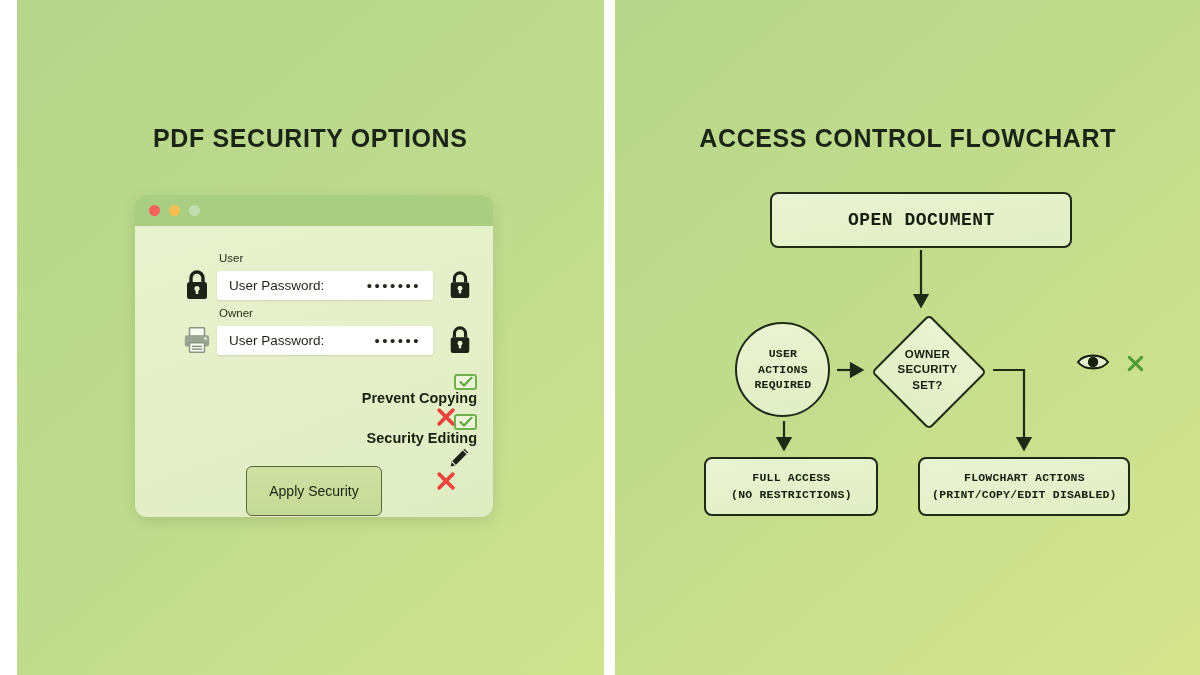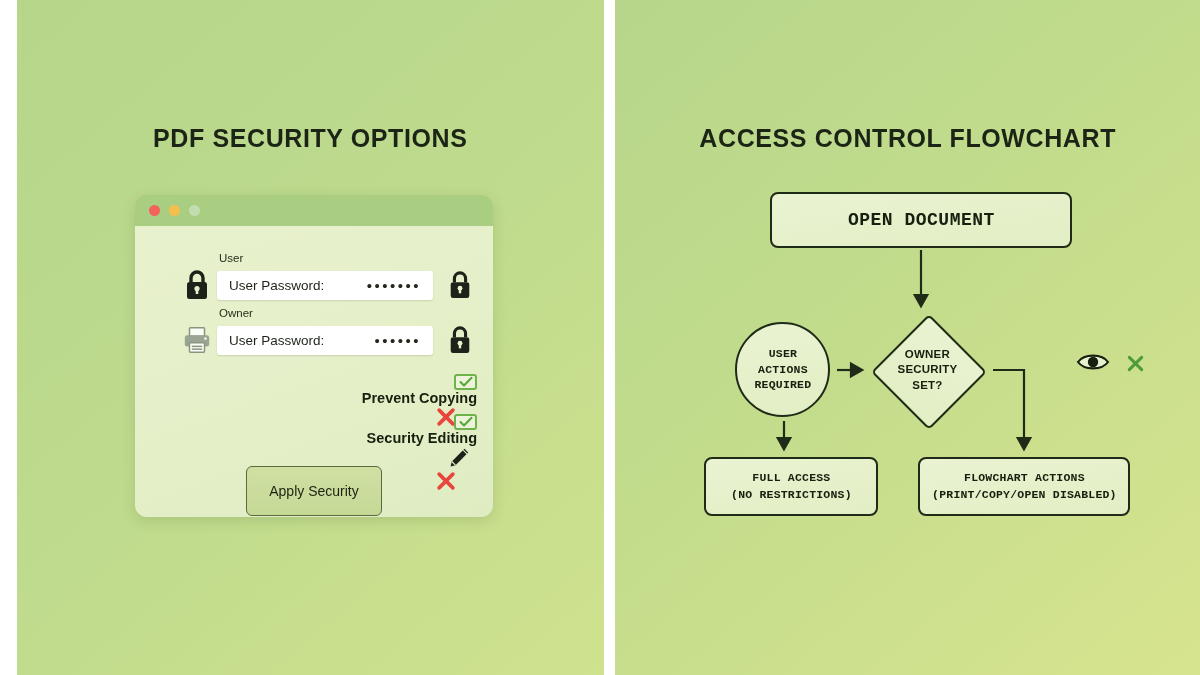--- a/index.html
+++ b/index.html
@@ -492,21 +492,21 @@
       <div class="node node-full">
         <div>
           <div>FULL ACCESS</div>
           <div>(NO RESTRICTIONS)</div>
         </div>
       </div>
 
       <div class="node node-restricted">
         <div>
           <div>FLOWCHART ACTIONS</div>
-          <div>(PRINT/COPY/OPEN DISABLED)</div>
+          <div>(PRINT/COPY/EDIT DISABLED)</div>
         </div>
       </div>
 
       <div class="eye-icon-wrap">
         <svg width="34" height="24" viewBox="0 0 34 24">
           <path d="M2 12 C8 3.5, 26 3.5, 32 12 C26 20.5, 8 20.5, 2 12 Z" fill="#e9f2d0" stroke="#16200e" stroke-width="2.1"></path>
           <circle cx="17" cy="12" r="5.2" fill="#16200e"></circle>
         </svg>
       </div>
 

